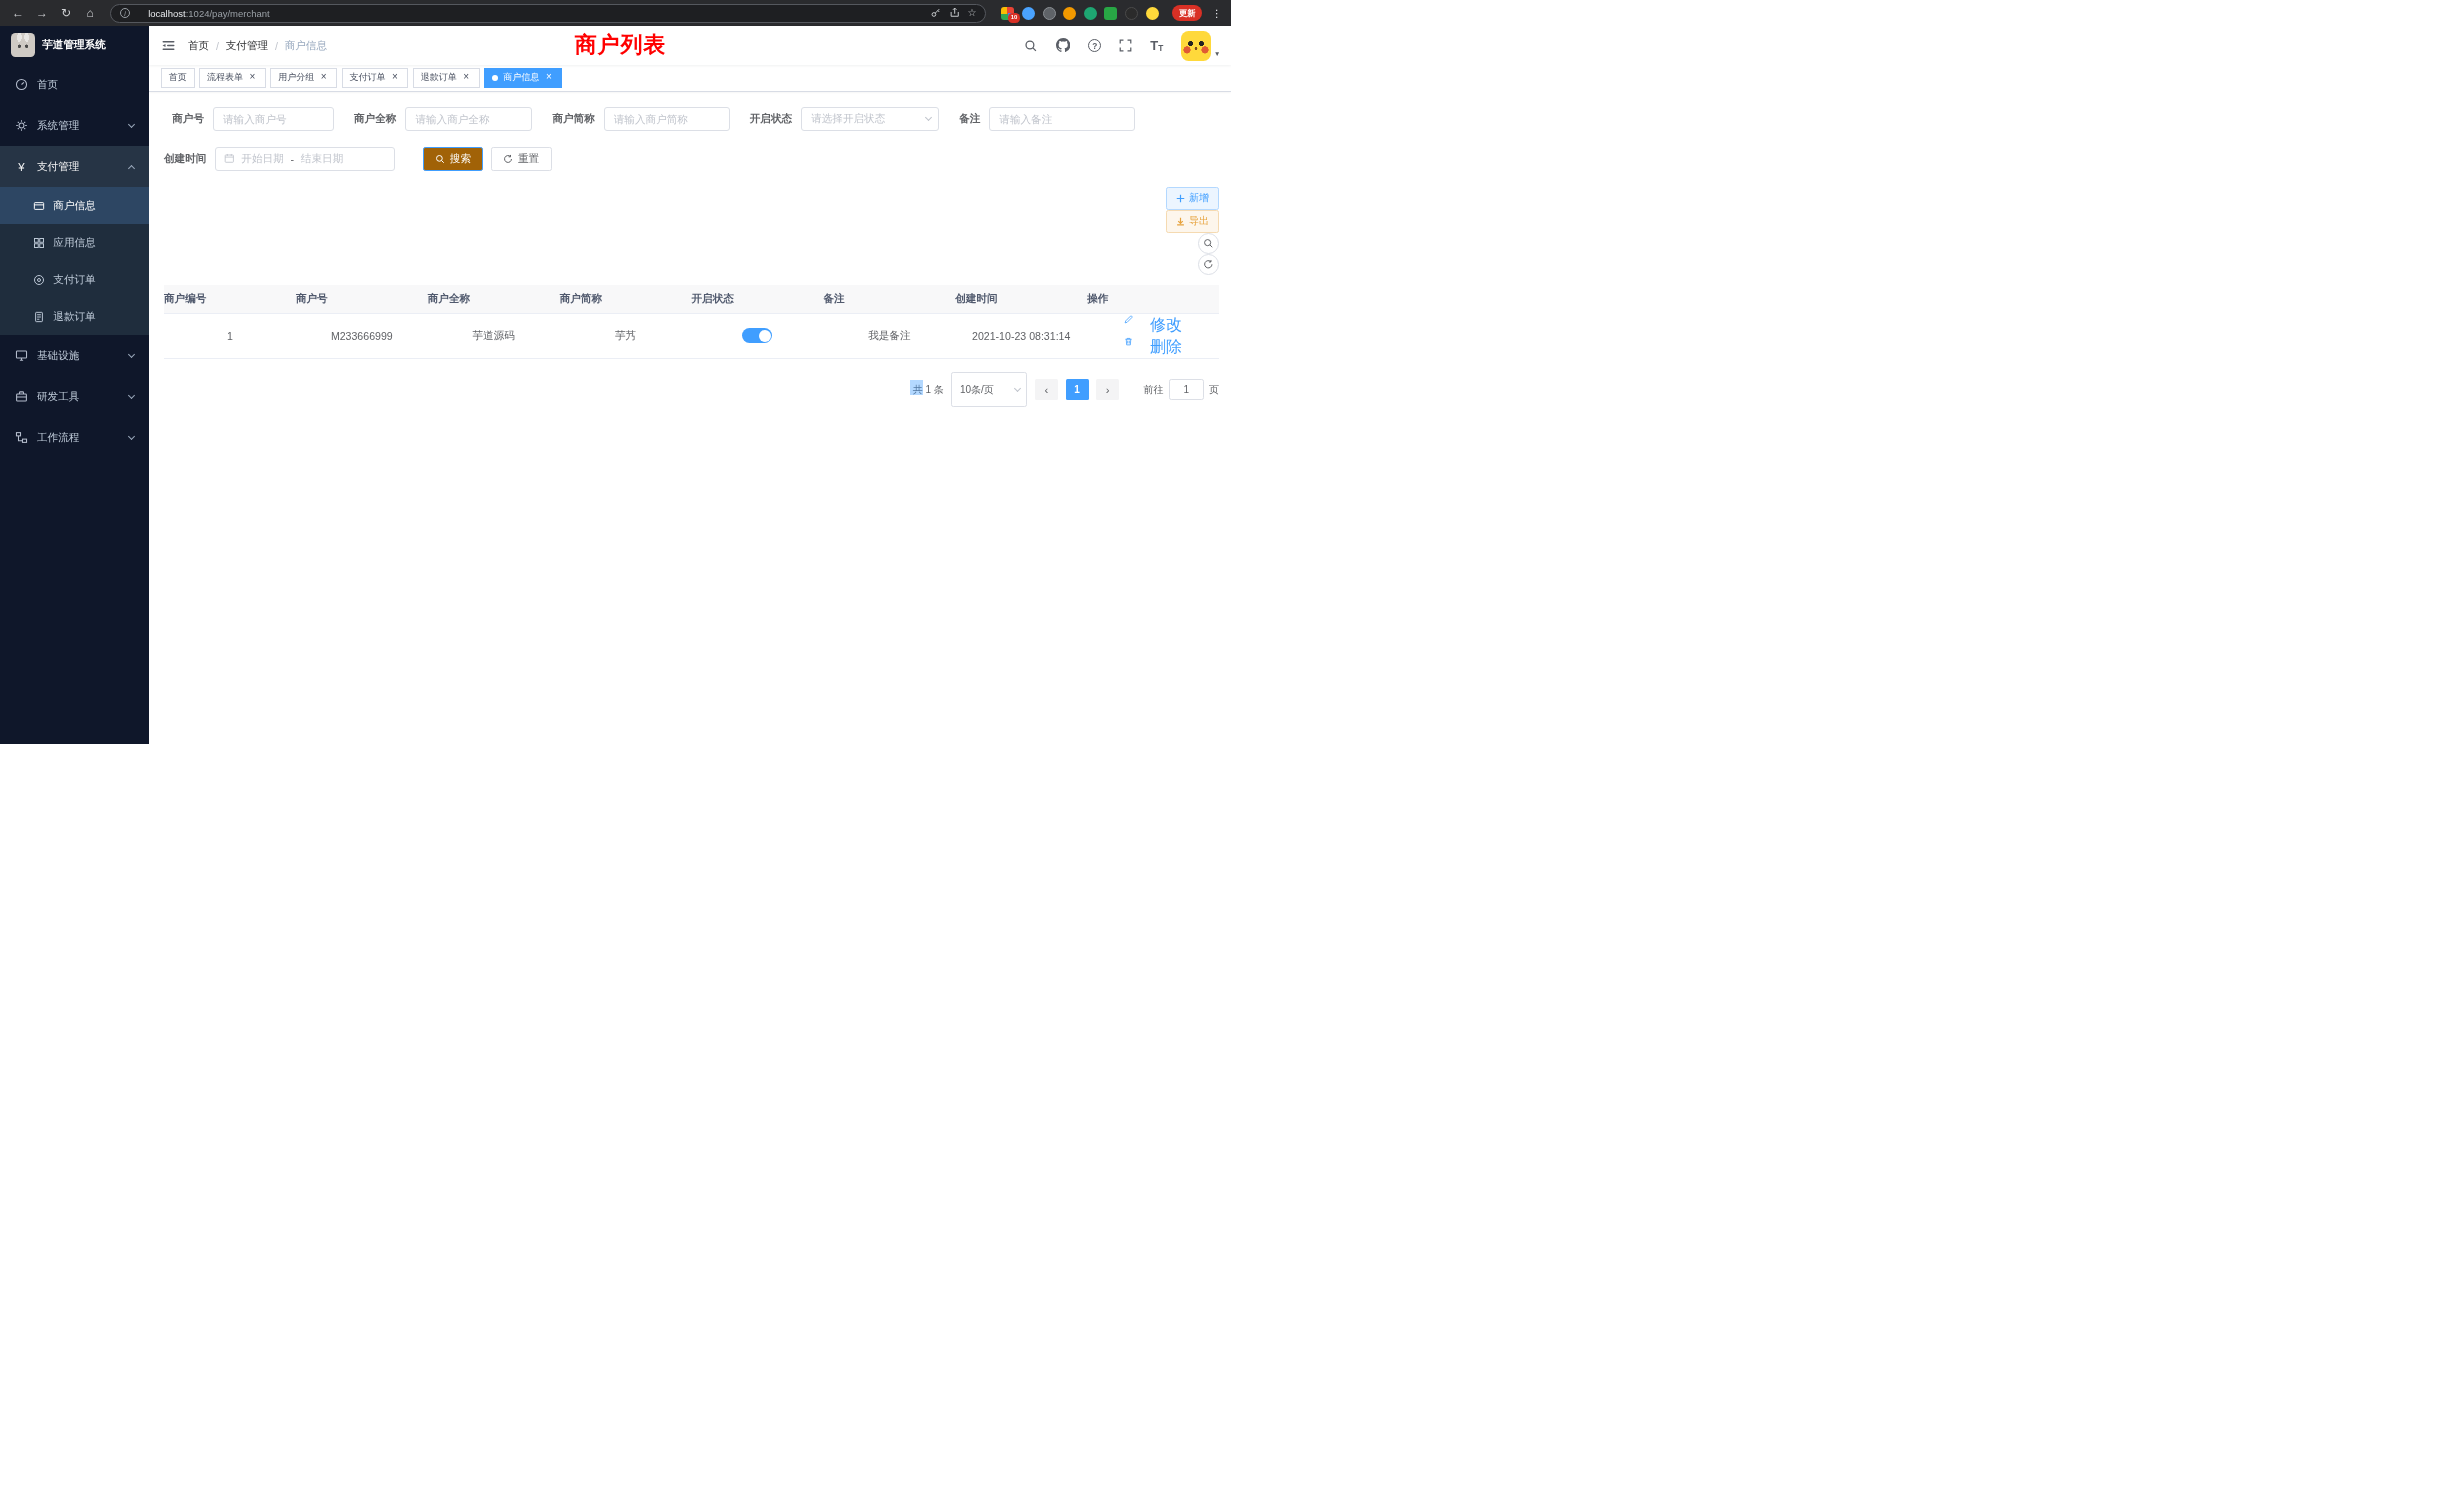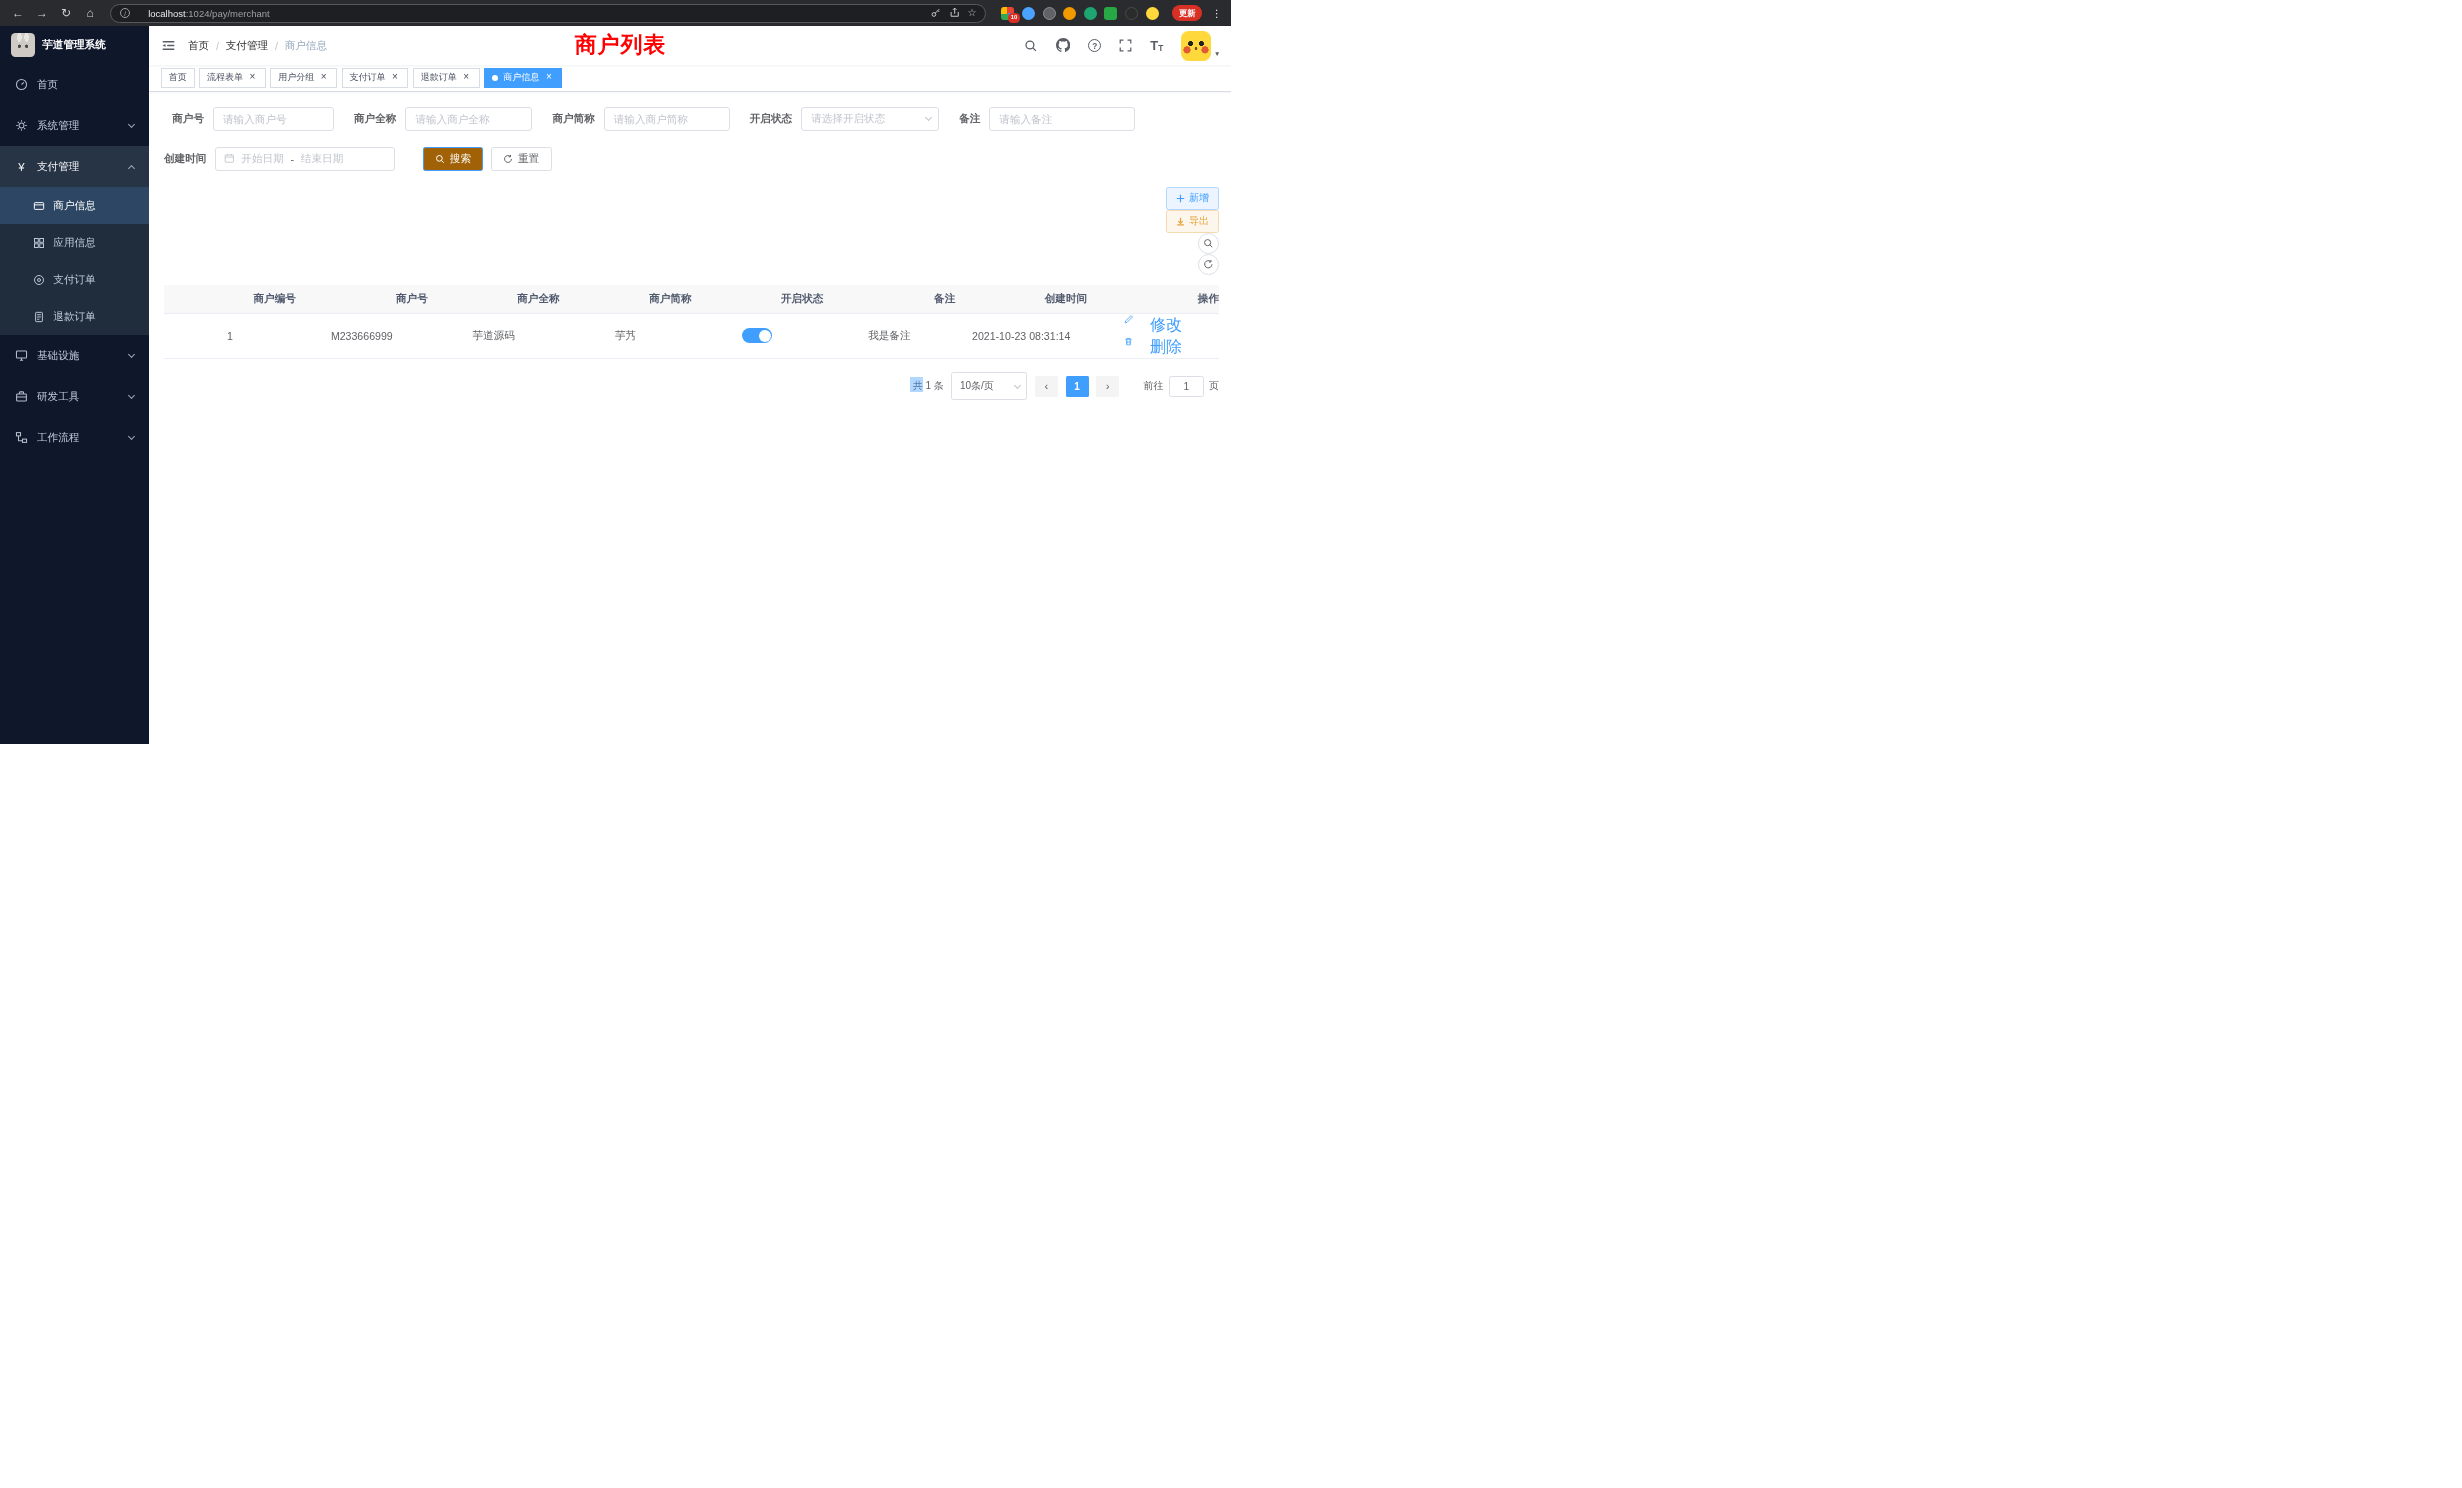--- a/index.html
+++ b/index.html
@@ -108,31 +108,31 @@
   .btn-default { background:#fff; border-color:#dcdfe6; color:#606266; margin-left:7.6px; }
   .btn-sm { height:23px; font-size:10px; padding:0 9px; }
   .btn-plain-primary { background:#ecf5ff; border-color:#b3d8ff; color:#409eff; }
   .btn-plain-warning { background:#fdf6ec; border-color:#f5dab1; color:#e6a23c; margin-left:7.6px; }
   .action-row { display:flex; align-items:flex-end; margin:1.5px 0 10.6px;flex-direction:column; }
   .spacer { flex:1; }
   .icon-circle { width:21px; height:21px; border:0.8px solid #dcdfe6; border-radius:50%; display:flex; align-items:center; justify-content:center; color:#606266; margin-left:9px; cursor:pointer; background:#fff; }
 
   
   table.grid { width:100%; border-collapse:collapse; table-layout:fixed; }
-  .grid th { background:#f8f8f9; height:28px; font-size:10.6px; font-weight:700; color:#515a6e; border-bottom:0.8px solid #ebeef5; text-align:right; }
+  .grid th { background:#f8f8f9; height:28px; font-size:10.6px; font-weight:700; color:#515a6e; border-bottom:0.8px solid #ebeef5; text-align:left; }
   .grid td { height:43px; font-size:10.6px; color:#606266; text-align:center; border-bottom:0.8px solid #ebeef5; }
   .switch { width:30px; height:15px; border-radius:7.6px; background:#409eff; position:relative; display:inline-block; vertical-align:middle; cursor:pointer; }
   .switch::after { content:""; position:absolute; top:1.5px; right:1.5px; width:12px; height:12px; border-radius:50%; background:#fff; }
   .op-link { color:#409eff; font-size:16px; display:inline-flex; align-items:flex-start; gap:17px; margin:0 6.8px; cursor:pointer; }
 
   
   .pagination { display:flex; justify-content:flex-end; align-items:center; margin-top:13.6px; font-size:10px; color:#606266; gap:7.6px; }
   .pg-total { position:relative; padding-left:1.5px; }
   .pg-sel-highlight { position:absolute; left:-1.5px; top:-2.3px; width:13px; height:15px; background:rgba(64,158,255,.4); }
-  .pg-size { width:76px; height:28px; border:0.8px solid #dcdfe6; border-radius:2.3px; display:flex; align-items:center; justify-content:space-between; padding:0 6px 0 7.6px; cursor:pointer; background:#fff; }
+  .pg-size { width:76px; height:35px; border:0.8px solid #dcdfe6; border-radius:2.3px; display:flex; align-items:center; justify-content:space-between; padding:0 6px 0 7.6px; cursor:pointer; background:#fff; }
   .pg-btn { min-width:23px; height:21px; background:#f4f4f5; color:#606266; border-radius:1.5px; display:flex; align-items:center; justify-content:center; font-size:11.4px; cursor:pointer; padding:0 3px; }
   .pg-btn.active { background:#409eff; color:#fff; font-weight:700; font-size:10px; }
   .pg-goto { display:flex; align-items:center; gap:5.3px; margin-left:16.7px; }
   .goto-input { width:35px; height:21px; border:0.8px solid #dcdfe6; border-radius:2.3px; text-align:center; font-size:10px; color:#606266; outline:none; }
   svg { flex-shrink:0; }
 </style>
 </head>
 <body>
 
 <div class="page">

